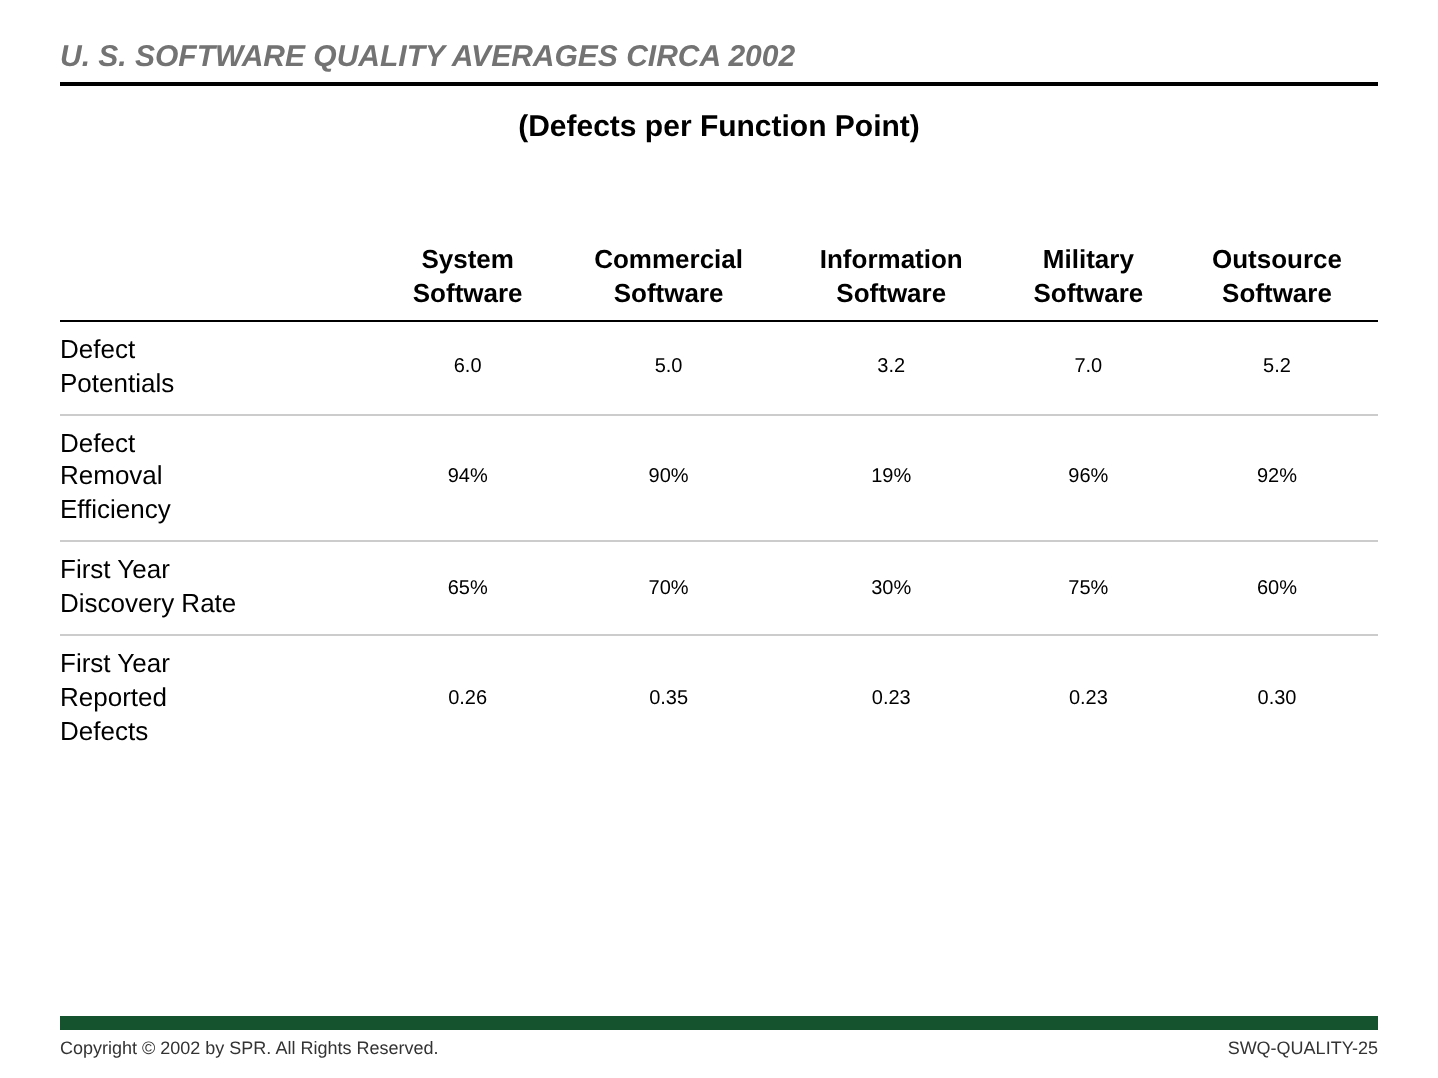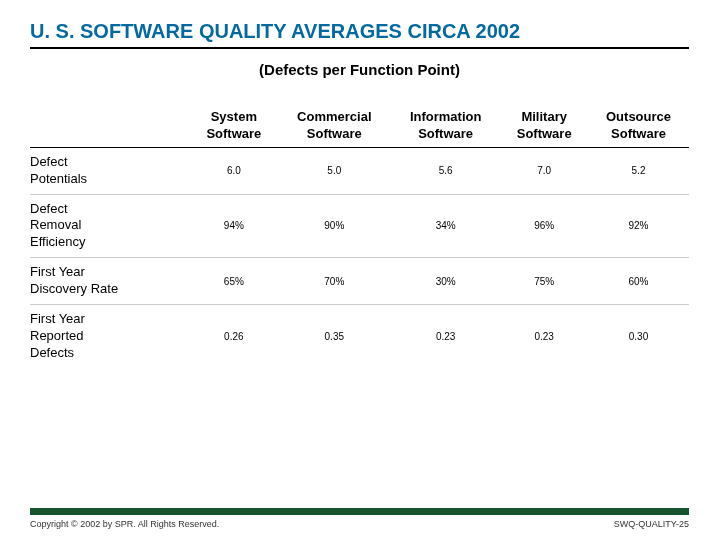--- a/index.html
+++ b/index.html
@@ -19,34 +19,35 @@
     .page {
       width: 719px;
       height: 539px;
       background: #ffffff;
       padding: 20px 30px 10px 30px;
       display: flex;
       flex-direction: column;
     }
 
     .main-title {
-      font-size: 20px;
+      font-size: 15px;
       font-weight: bold;
-      color: #0369a1;
+      font-style: italic;
+      color: #737373;
       margin-bottom: 4px;
       border-bottom: 2px solid #000000;
       padding-bottom: 4px;
     }
 
     .subtitle {
       font-size: 15px;
       font-weight: bold;
       text-align: center;
       color: #000000;
-      margin: 8px 0 0 0;
+      margin: 8px 0 19px 0;
     }
 
     .table-container {
       flex: 1;
     }
 
     table {
       width: 100%;
       border-collapse: collapse;
       font-size: 13px;
@@ -126,29 +127,29 @@
           <th>Information<br>Software</th>
           <th>Military<br>Software</th>
           <th>Outsource<br>Software</th>
         </tr>
       </thead>
       <tbody id="table-body">
       <tr>
             <td class="row-label">Defect<br>Potentials</td>
             <td>6.0</td>
             <td>5.0</td>
-            <td>5.6</td>
+            <td>3.2</td>
             <td>7.0</td>
             <td>5.2</td>
           </tr>
           <tr>
             <td class="row-label">Defect<br>Removal<br>Efficiency</td>
             <td>94%</td>
             <td>90%</td>
-            <td>34%</td>
+            <td>19%</td>
             <td>96%</td>
             <td>92%</td>
           </tr>
           <tr>
             <td class="row-label">First Year<br>Discovery Rate</td>
             <td>65%</td>
             <td>70%</td>
             <td>30%</td>
             <td>75%</td>
             <td>60%</td>

